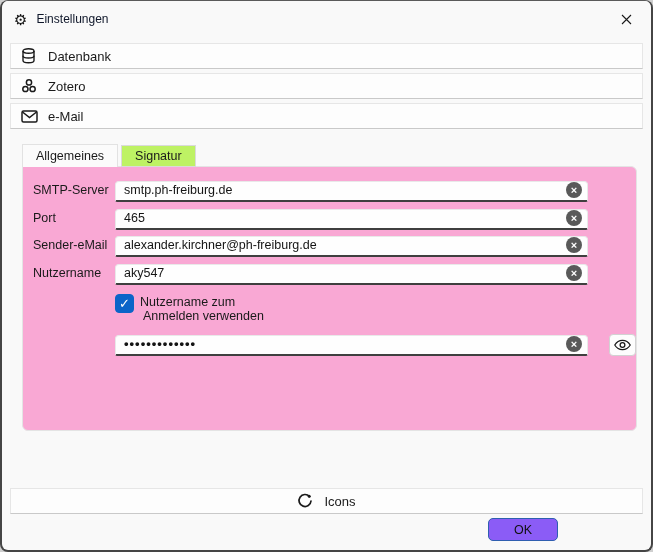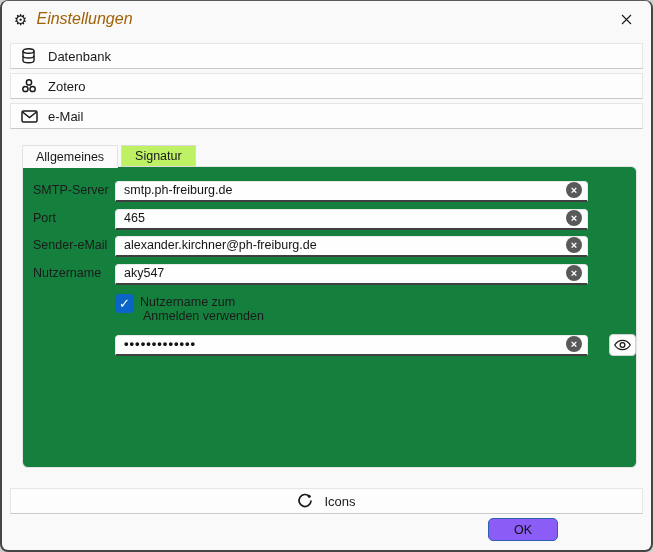--- a/index.html
+++ b/index.html
@@ -11,45 +11,45 @@
     background: #f9f9f9;
     border: 2px solid #454545; border-top: 1px solid #5a5a5a;
     border-radius: 8px; overflow: hidden;
     color: #1a1a1a;
   }
 
   
   .titlebar { position:absolute; top:0; left:0; right:0; height:36px;
     display:flex; align-items:center; padding:0 12px; background:#f9f9f9; }
   .titlebar .app-icon { font-size:15px; line-height:1; margin-right:9px; color:#111; }
-  .titlebar .title-text { font-size:16px; color:#a16207;font-style:italic; }
+  .titlebar .title-text { font-size:12px; color:#0f172a; }
   .close-btn { position:absolute; right:10px; top:6px; width:30px; height:24px;
     display:flex; align-items:center; justify-content:center; cursor:default; }
 
   
   .section-bar { position:absolute; left:8px; width:633px; height:26px;
     background:#fdfdfd; border:1px solid #e6e6e6; border-bottom:1px solid #c9c9c9;
     border-radius:0; display:flex; align-items:center; padding:0 10px; }
   .section-bar .sec-icon { width:17px; height:17px; margin-right:10px; display:flex; align-items:center; }
   .section-bar .sec-label { font-size:13px; }
   #bar-datenbank { top:42px; }
   #bar-zotero   { top:72px; }
   #bar-email    { top:102px; }
   #bar-icons    { top:487px;justify-content:center; }
 
   
-  .tabstrip { position:absolute; left:20px; top:143px; display:flex; z-index:3;align-items:center; }
+  .tabstrip { position:absolute; left:20px; top:143px; display:flex; z-index:3; }
   .tab { height:22px; padding:0 13px; font-size:12.5px; display:flex; align-items:center; }
   .tab.active { background:#fbfbfb; border:1px solid #e2e2e2; border-bottom:none;
     height:23px; margin-bottom:-1px; z-index:3; }
   .tab.inactive { background:#bef264; border:1px solid #dadada; margin-left:3px; margin-top:1px; }
 
   
-  .panel { position:absolute; left:20px; top:165px; width:615px; height:302px;
-    background:#15803d; border:1px solid #e4e4e4; border-radius:0 6px 6px 6px; z-index:2; }
+  .panel { position:absolute; left:20px; top:165px; width:615px; height:265px;
+    background:#f9a8d4; border:1px solid #e4e4e4; border-radius:0 6px 6px 6px; z-index:2; }
 
   .frow { position:absolute; left:10px; right:10px; height:21px; }
   .frow .flabel { position:absolute; left:0; top:0; width:80px; line-height:21px; font-size:12.5px; }
   .finput-wrap { position:absolute; left:82px; top:0; width:473px; height:21px; }
   .finput { width:100%; height:21px; background:#fefefe;
     border:1px solid #e9e9e9; border-bottom:2px solid #3f3f3f;
     border-radius:4px 4px 2px 2px; font-family:"Liberation Sans","DejaVu Sans",sans-serif;
     font-size:12.5px; color:#141414; padding:0 16px 2px 8px; outline:none; }
   .clear-btn { position:absolute; right:6px; top:2px; width:16px; height:16px;
     background:#595959; border-radius:50%; color:#fff; font-size:11px; font-weight:bold;

